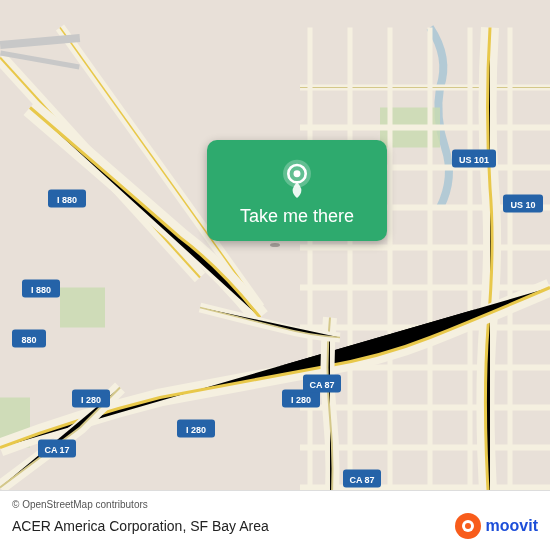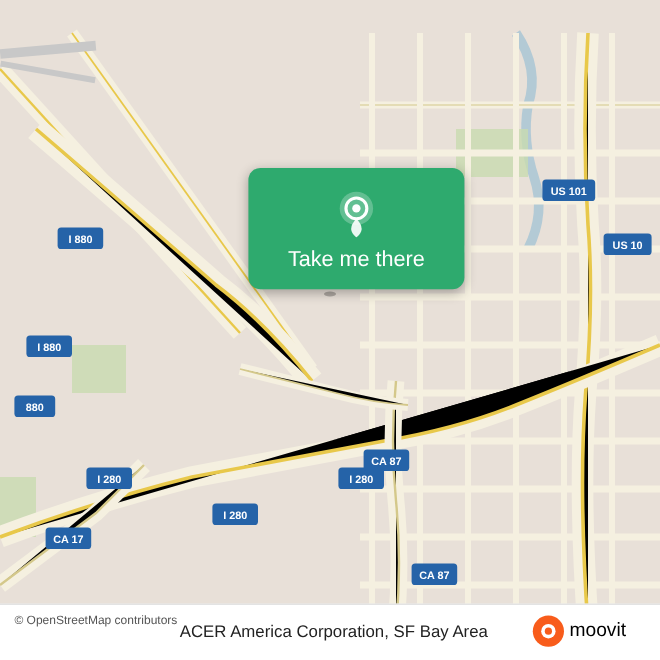--- a/index.html
+++ b/index.html
@@ -28,21 +28,21 @@
     }
 
     
     #bottom-bar {
       position: absolute;
       bottom: 0; left: 0; right: 0;
       background: white;
       padding: 8px 12px 10px 12px;
       border-top: 1px solid #ddd;
       display: flex;
-      flex-direction: row;
+      flex-direction: column;
       gap: 2px;
     }
 
     #copyright-text {
       font-size: 10px;
       color: #555;
     }
 
     #location-row {
       display: flex;
@@ -63,22 +63,22 @@
       gap: 4px;
     }
 
     #moovit-icon {
       width: 28px;
       height: 28px;
     }
 
     #moovit-text {
       font-size: 16px;
-      font-weight: normal;
-      color: #000000;
+      font-weight: bold;
+      color: #1d4ed8;
     }
 
     
     #take-me-there-overlay {
       position: absolute;
       top: 140px;
       left: 50%;
       transform: translateX(-50%);
       display: flex;
       flex-direction: column;

